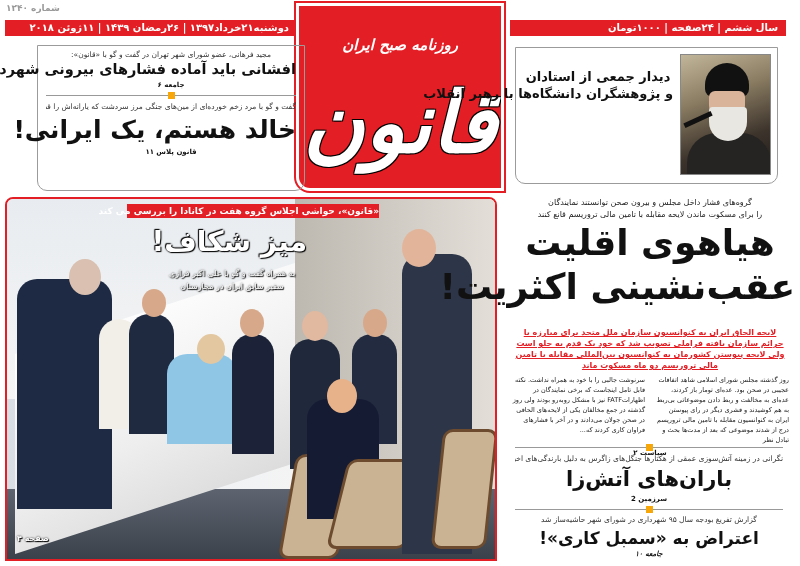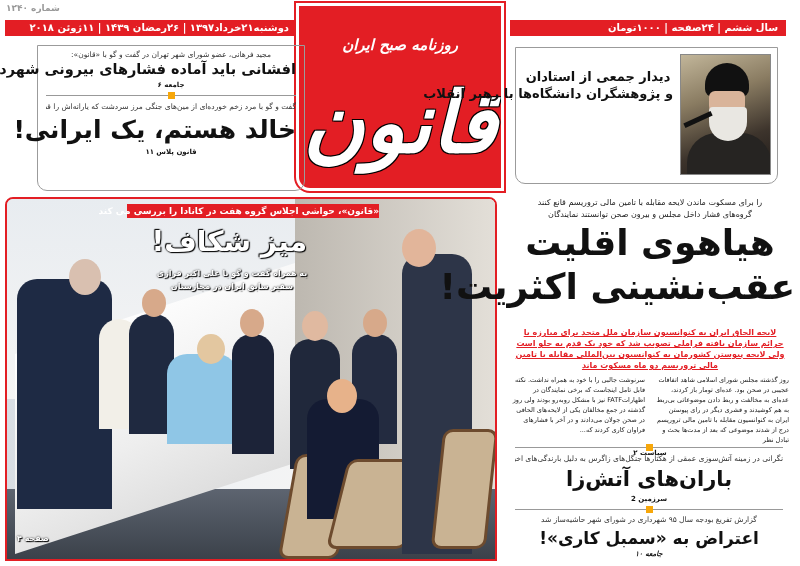--- a/index.html
+++ b/index.html
@@ -38,21 +38,21 @@
     .photo-box .sky { position: absolute; left: 0; top: 0; right: 0; height: 200px; background: linear-gradient(180deg, #e8ecf0 0%, #f5f5f5 100%); }
     .photo-box .wall-r { position: absolute; right: 0; top: 0; width: 200px; height: 364px; background: linear-gradient(90deg, #bdb8b0, #e3dfd8); }
     .person { position: absolute; border-radius: 20px 20px 0 0; }
     .head { position: absolute; border-radius: 50%; background: #d7a98a; }
     .table { position: absolute; left: 8px; top: 155px; width: 280px; height: 200px; background: linear-gradient(170deg, #ffffff 0%, #eeeeee 60%, #dcdcdc 100%); transform: skewY(-18deg); transform-origin: left top; }
     .chair { position: absolute; background: #c9b393; border: 3px solid #6d4b2e; border-radius: 10px; }
     .carpet { position: absolute; left: 0; bottom: 0; width: 100%; height: 70px; background: linear-gradient(180deg, #5d6470, #3b414a); }
 
     .red-label { position: absolute; left: 120px; top: 5px; width: 252px; height: 14px; background: #e31e24; color: #fff; font-size: 9px; font-weight: bold; text-align: center; line-height: 14px; white-space: nowrap; z-index: 5; }
     .photo-title { position: absolute; left: 150px; top: 26px; width: 150px; text-align: center; color: #fff; font-size: 28px; font-weight: bold; text-shadow: 0 0 2px #000, 1px 1px 1px #000, -1px -1px 1px #000; z-index: 5; white-space: nowrap; padding-left: 36px; }
-    .photo-sub { position: absolute; left: 140px; top: 68px; width: 170px; text-align: center; color: #fff; font-size: 8px; line-height: 13px; font-weight: bold; text-shadow: 0 0 2px #000, 1px 1px 1px #000; z-index: 5; }
+    .photo-sub { position: absolute; left: 140px; top: 68px; width: 170px; text-align: center; color: #fff; font-size: 8px; line-height: 13px; font-weight: normal; text-shadow: 0 0 2px #000, 1px 1px 1px #000; z-index: 5; }
     .photo-page { position: absolute; left: 10px; bottom: 16px; color: #fff; font-size: 8px; font-weight: bold; text-shadow: 0 0 2px #000, 1px 1px 1px #000; z-index: 5; }
 
     .main-story { position: absolute; left: 505px; top: 197px; width: 290px; text-align: center; }
     .main-story .kicker2 { font-size: 8px; line-height: 12px; color: #222; }
     .main-story .hl1 { font-size: 36px; font-weight: bold; line-height: 44px; letter-spacing: -1.5px; white-space: nowrap; }
     .main-story .lead { font-size: 8px; line-height: 11px; color: #e31e24; font-weight: bold; margin-top: 18px; padding: 0 6px; text-decoration: underline; }
     .cols { display: flex; gap: 10px; margin-top: 4px; padding: 0 6px; }
     .col { flex: 1; font-size: 6.5px; line-height: 10px; text-align: right; color: #222; }
     .main-story .pageref { margin-top: 4px; }
 
@@ -127,22 +127,22 @@
   <div class="red-label">«قانون»، حواشی اجلاس گروه هفت در کانادا را بررسی می کند</div>
   <div class="photo-title">میز شکاف!</div>
   <div class="photo-sub">
     <div>به همراه گفت و گو با علی اکبر فرازی</div>
     <div>سفیر سابق ایران در مجارستان</div>
   </div>
   <div class="photo-page">صفحه ۴</div>
 </div>
 
 <div class="main-story">
+  <div class="kicker2">گروه‌های فشار داخل مجلس و بیرون صحن توانستند نمایندگان</div>
   <div class="kicker2">را برای مسکوت ماندن لایحه مقابله با تامین مالی تروریسم قانع کنند</div>
-  <div class="kicker2">گروه‌های فشار داخل مجلس و بیرون صحن توانستند نمایندگان</div>
   <div class="hl1">هیاهوی اقلیت</div>
   <div class="hl1">عقب‌نشینی اکثریت!</div>
   <div class="lead">لایحه الحاق ایران به کنوانسیون سازمان ملل متحد برای مبارزه با جرائم سازمان یافته فراملی تصویب شد که خود یک قدم به جلو است ولی لایحه پیوستن کشورمان به کنوانسیون بین‌المللی مقابله با تامین مالی تروریسم دو ماه مسکوت ماند</div>
   <div class="cols">
     <div class="col">روز گذشته مجلس شورای اسلامی شاهد اتفاقات عجیبی در صحن بود. عده‌ای تومار باز کردند، عده‌ای به مخالفت و ربط دادن موضوعاتی بی‌ربط به هم کوشیدند و قشری دیگر در رای پیوستن ایران به کنوانسیون مقابله با تامین مالی تروریسم درج از شدند موضوعی که بعد از مدت‌ها بحث و تبادل نظر</div>
     <div class="col">سرنوشت جالبی را با خود به همراه نداشت. نکته قابل تامل اینجاست که برخی نمایندگان در اظهاراتFATF نیز با مشکل روبه‌رو بودند ولی روز گذشته در جمع مخالفان یکی از لایحه‌های الحاقی در صحن جولان می‌دادند و در آخر با فشارهای فراوان کاری کردند که...</div>
   </div>
   <div class="pageref">سیاست ۲</div>
 </div>
 

